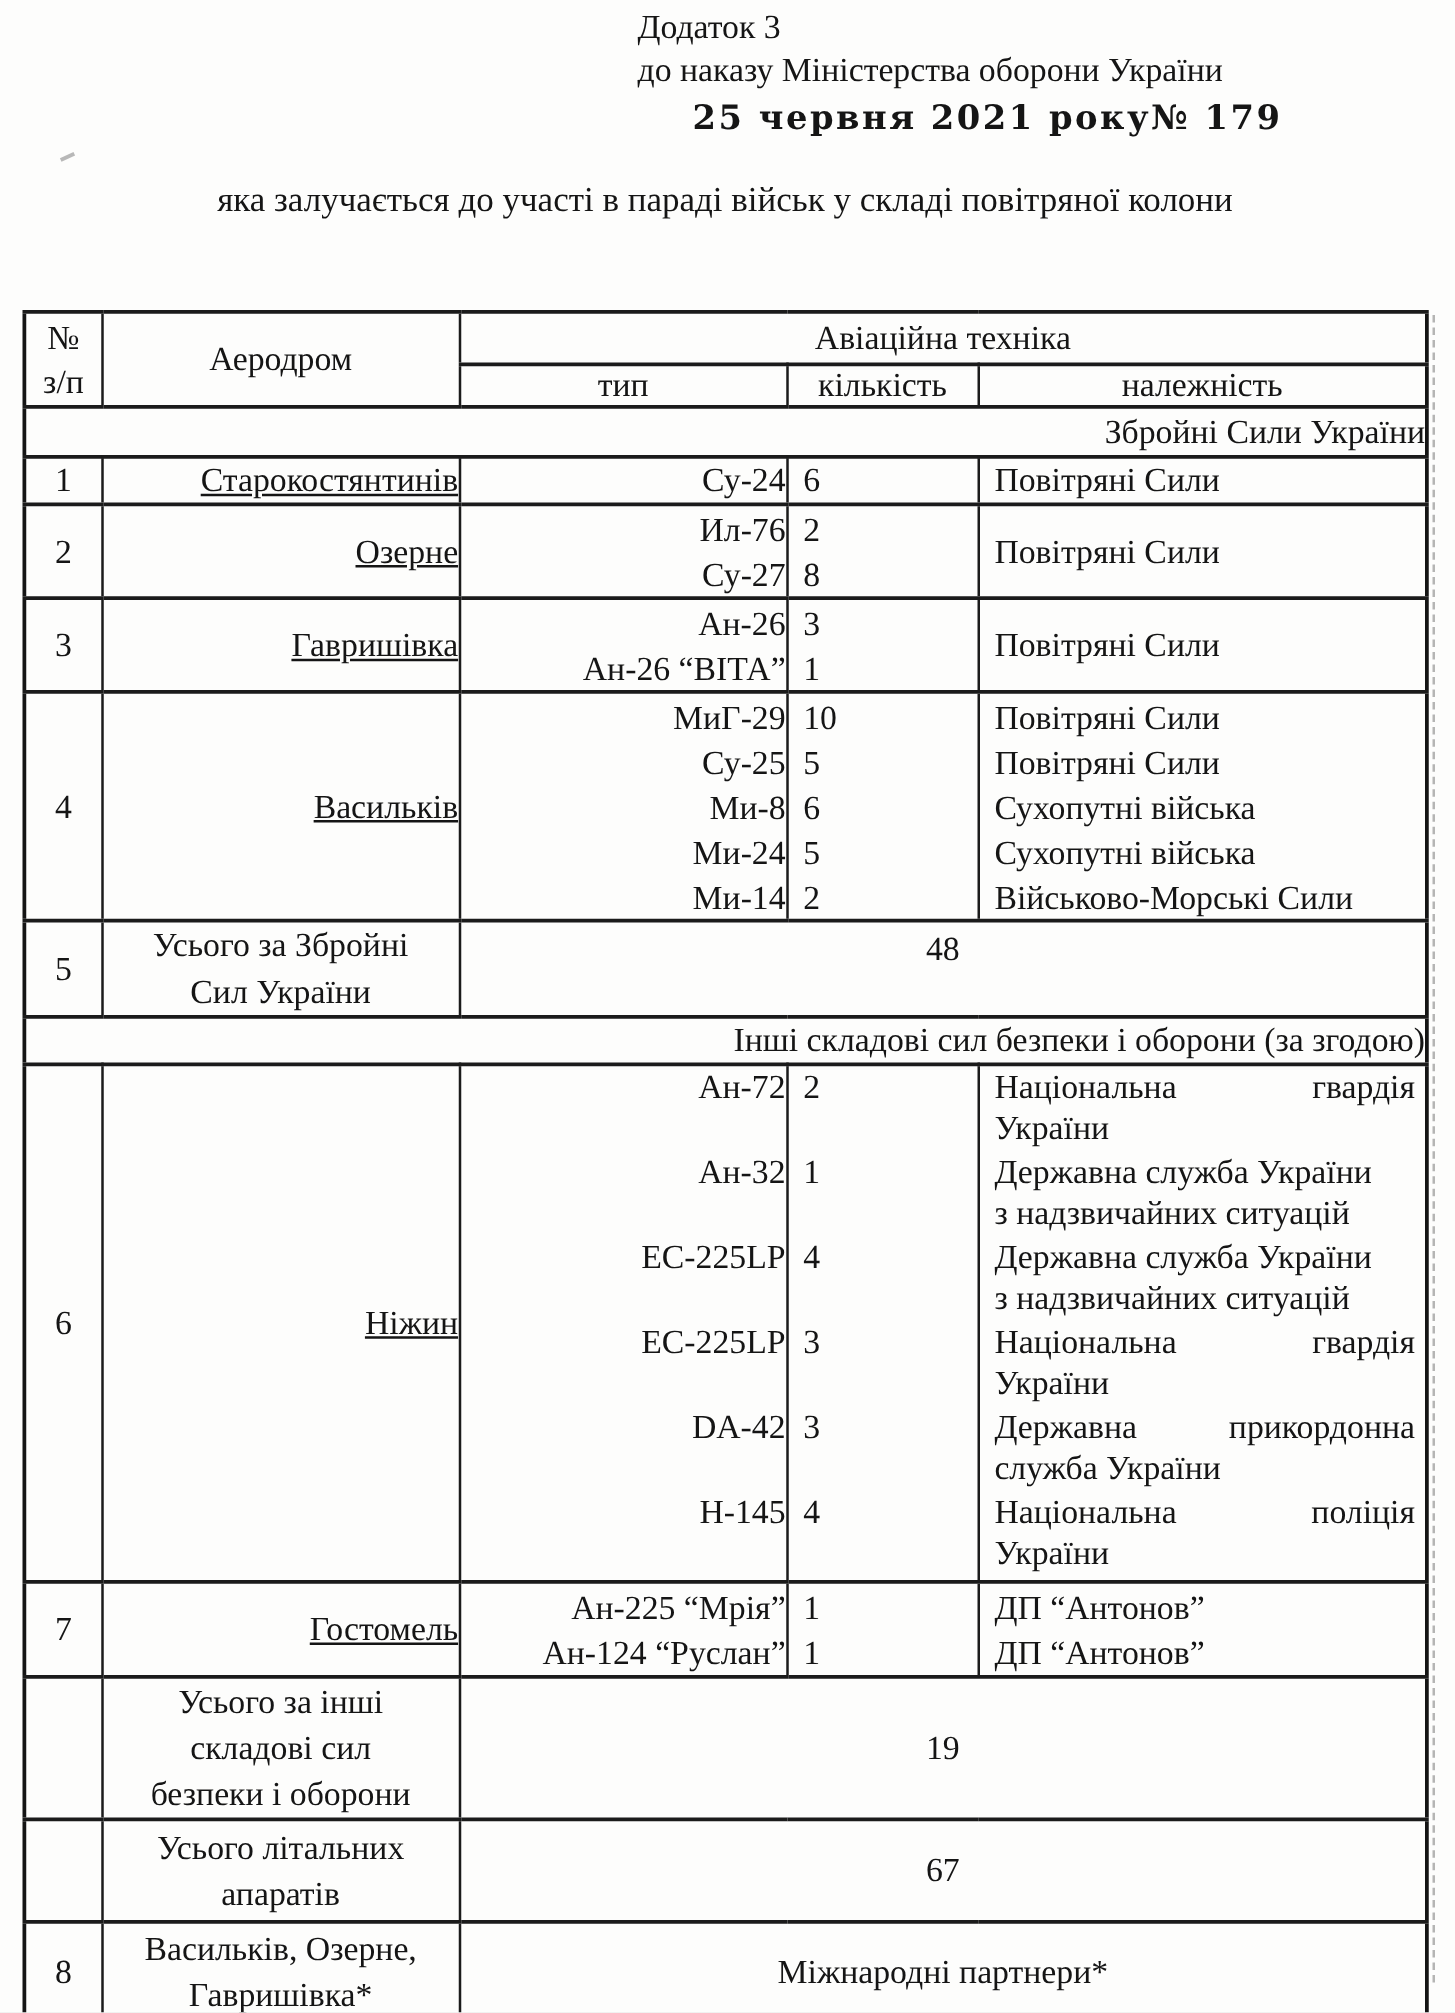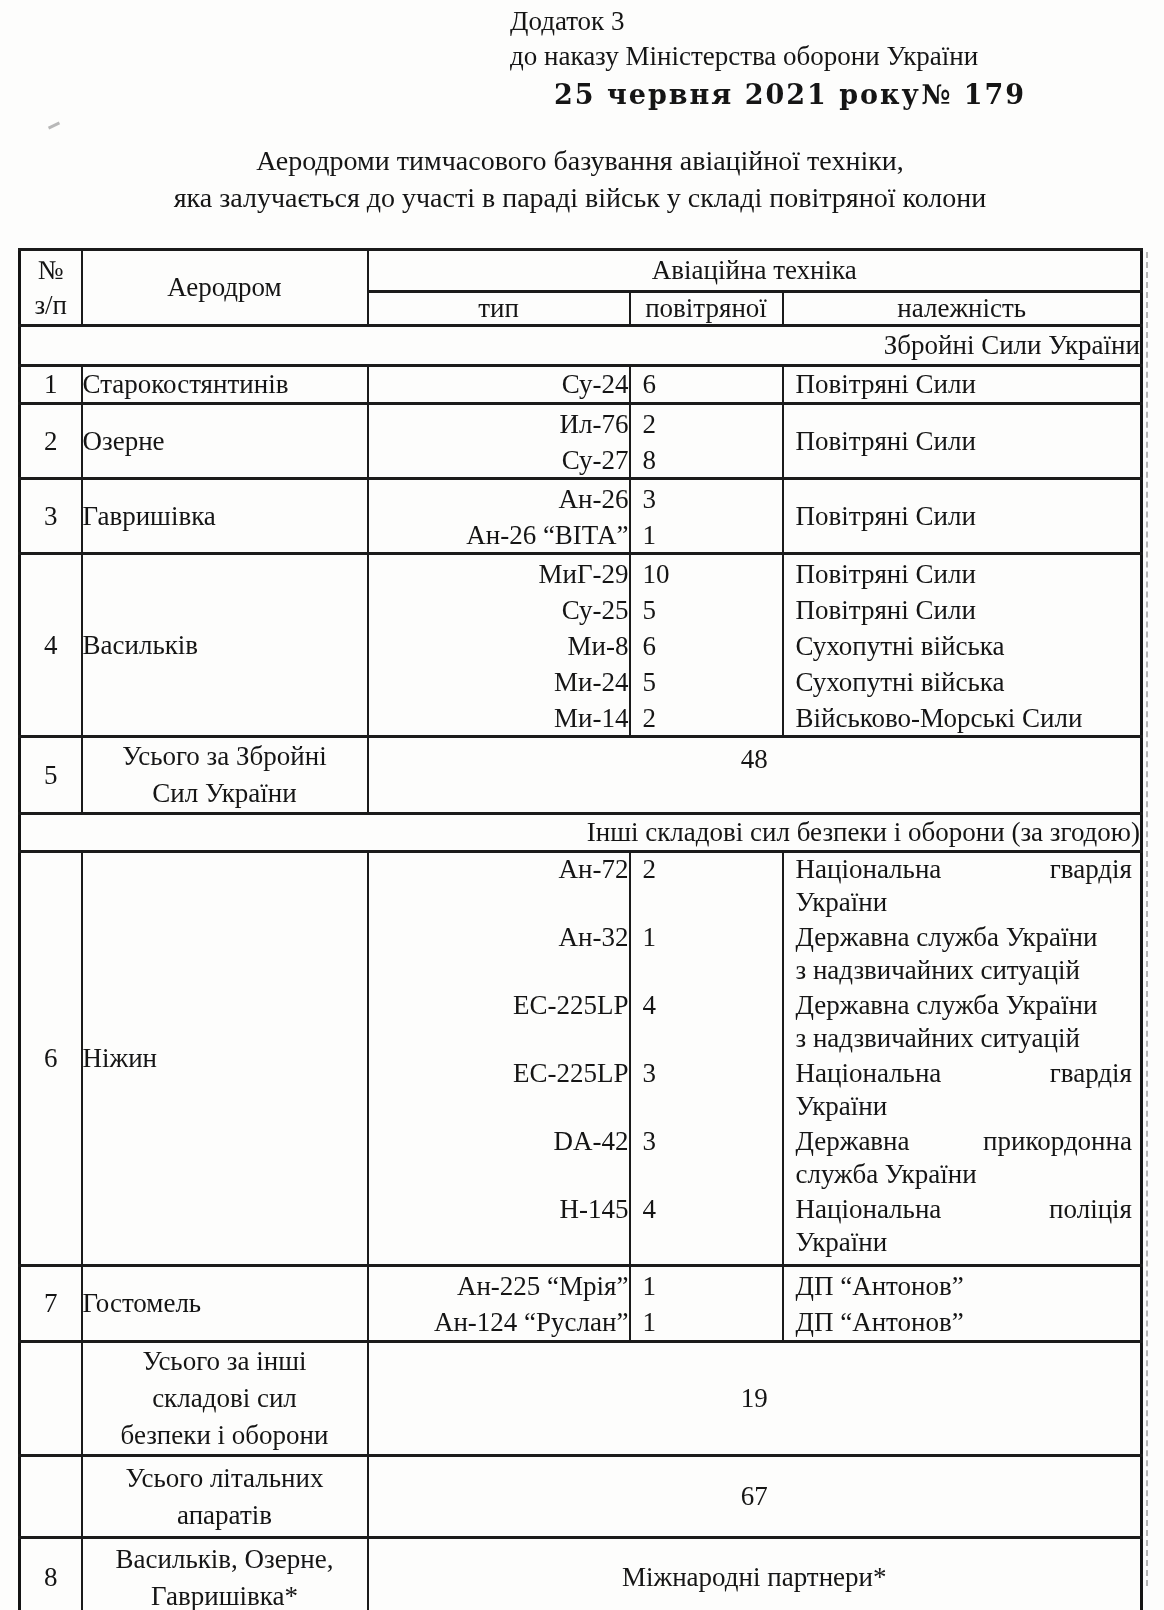--- a/index.html
+++ b/index.html
@@ -43,21 +43,21 @@
     font-size:27px;
   }
   #main-table td{
     border:2px solid #1b1b1b;
     border-top-width:3px;border-bottom-width:3px;
     padding:0;vertical-align:middle;
     overflow:hidden;
   }
   #main-table{border:3px solid #141414;}
   .c-num{text-align:center;}
-  .c-air{text-align:left;}
+  .c-air{text-align:right;text-decoration:underline;}
   .c-type{text-align:right;padding-left:14px !important;vertical-align:top !important;}
   .c-cnt{text-align:left;padding-left:12px !important;vertical-align:top !important;}
   .c-bel{text-align:left;padding-left:12px !important;padding-right:8px !important;vertical-align:top !important;}
   .v-mid{vertical-align:middle !important;}
   .section-row td{text-align:right;}
   .hdr{text-align:center;}
   .line{line-height:35px;}
   .pt{padding-top:3px;margin-left:48px;}
   
   .blk{height:68px;line-height:33px;}
@@ -85,21 +85,20 @@
   <div id="doc-header">
     <div>Додаток 3</div>
     <div>до наказу Міністерства оборони України</div>
     <div class="date-line">
       <span>25 червня 2021 року</span>
       <span>№ 179</span>
     </div>
   </div>
 
   <div id="doc-title">
-    <div>Аеродроми тимчасового базування авіаційної техніки,</div>
     <div>яка залучається до участі в параді військ у складі повітряної колони</div>
   </div>
 
   <table id="main-table">
     <colgroup>
       <col style="width:62px">
         <col style="width:286px">
         <col style="width:262px">
       <col style="width:153px">
         <col style="width:359px">
@@ -109,21 +108,21 @@
         <tr class="h1">
       <td rowspan="2" class="hdr">
         <div class="line">№</div>
         <div class="line">з/п</div>
       </td>
       <td rowspan="2" class="hdr">Аеродром</td>
       <td colspan="3" class="hdr">Авіаційна техніка</td>
     </tr>
     <tr class="h2">
       <td class="hdr">тип</td>
-      <td class="hdr">повітряної</td>
+      <td class="hdr">кількість</td>
       <td class="hdr">належність</td>
     </tr>
 
     <tr class="s section-row">
       <td colspan="5">Збройні Сили України</td>
     </tr>
 
     <tr class="r1">
       <td class="c-num">1</td>
       <td class="c-air">Старокостянтинів</td>

